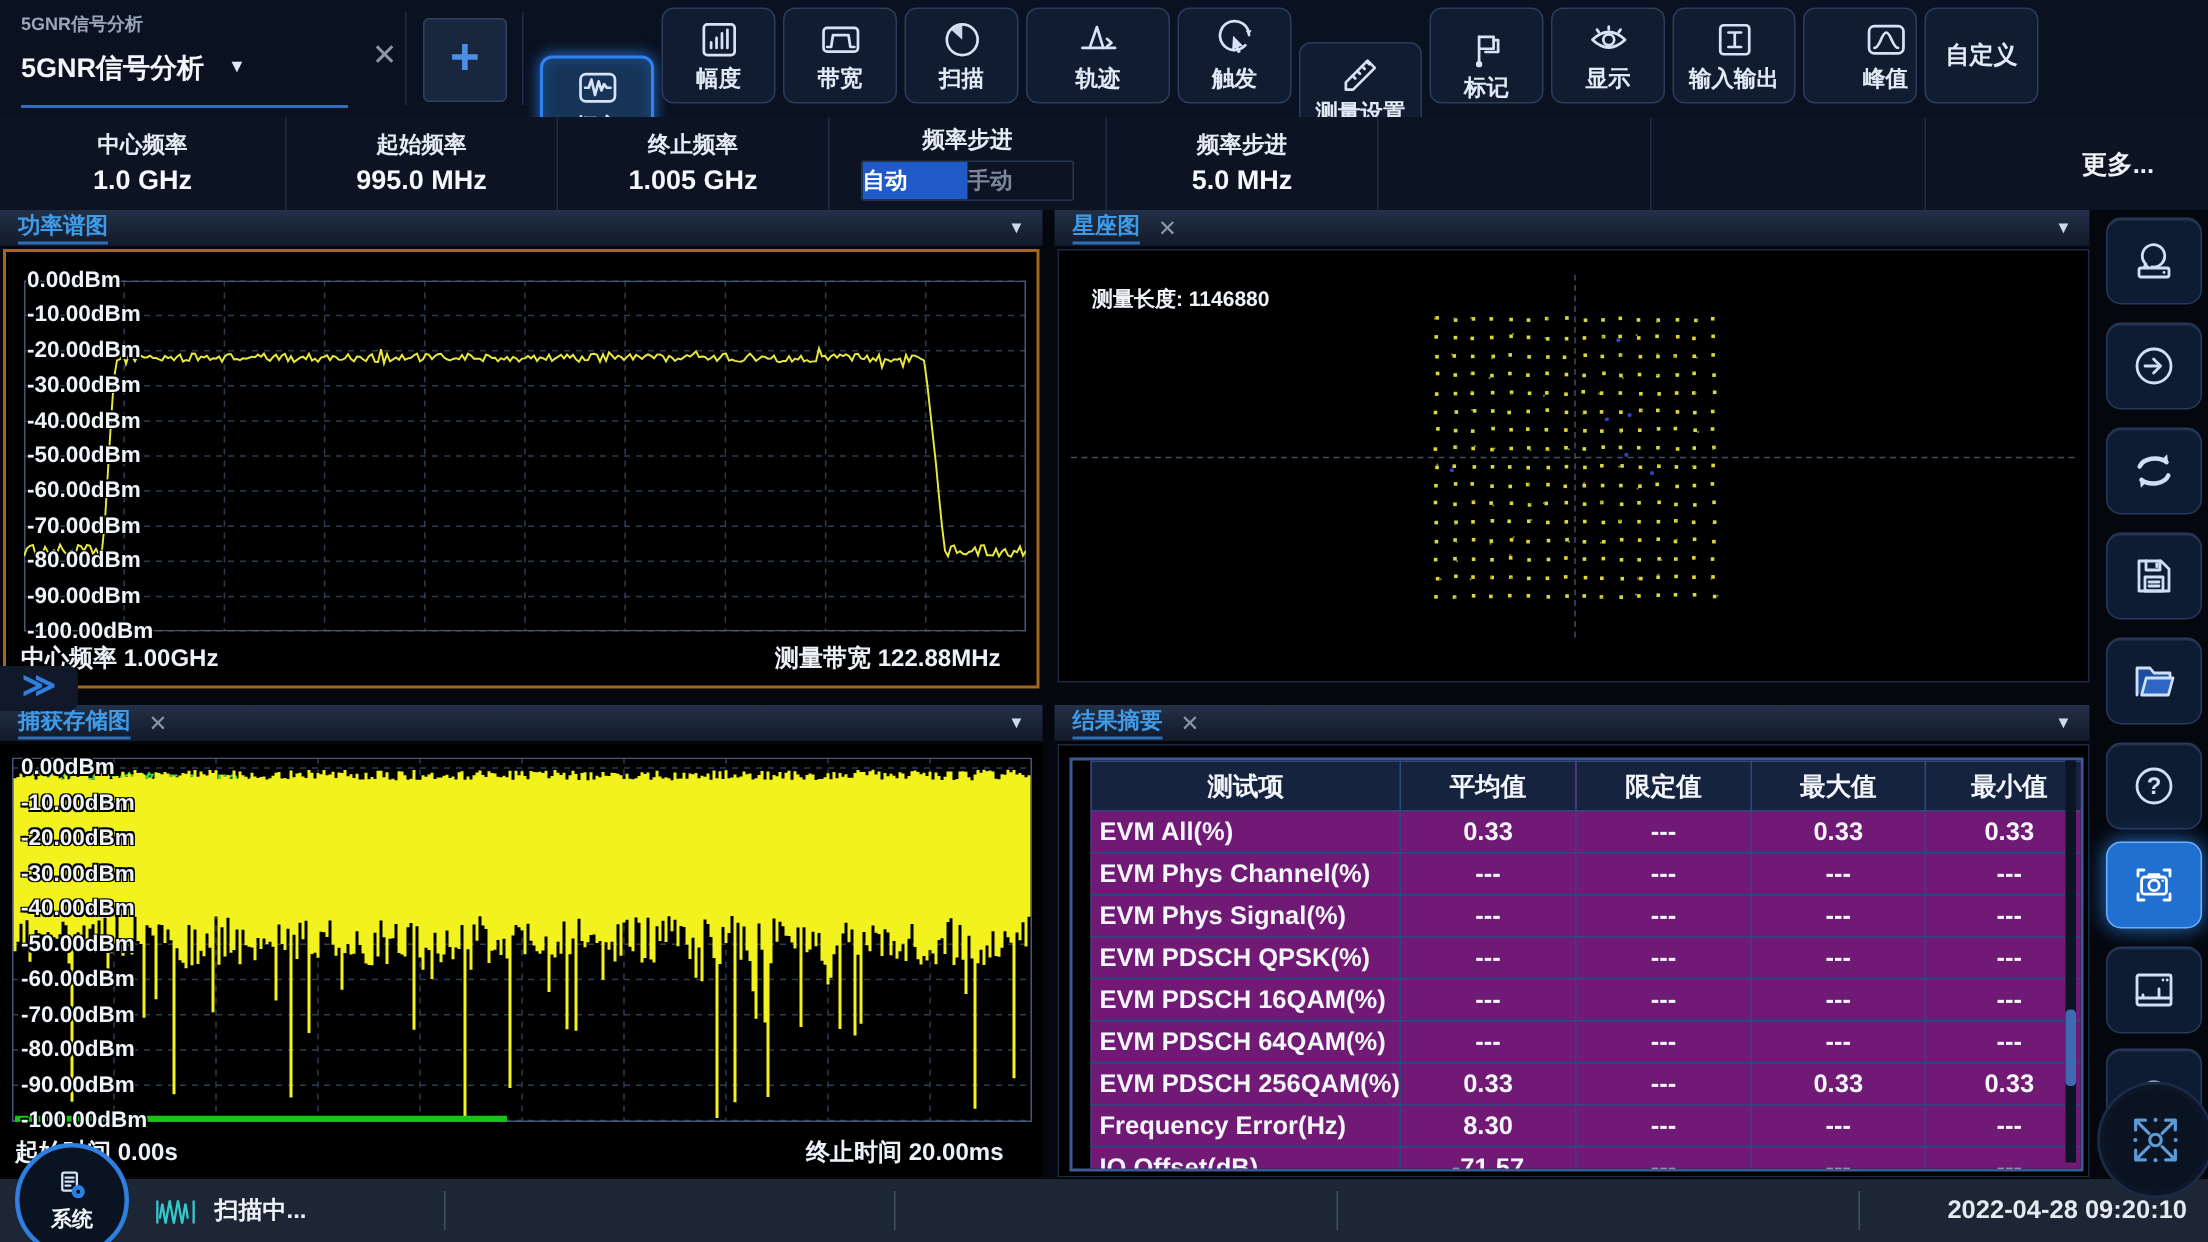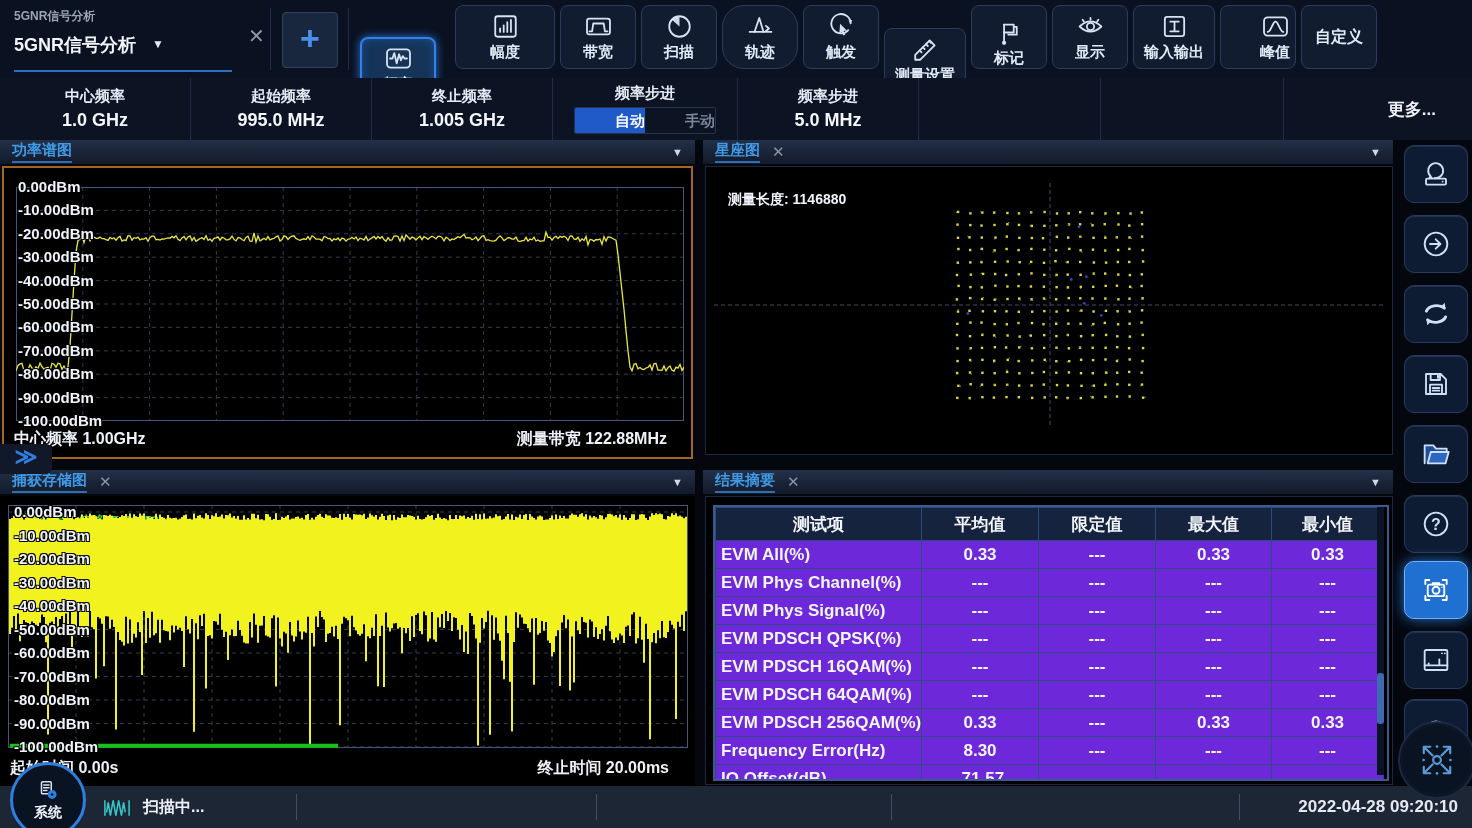--- a/index.html
+++ b/index.html
@@ -26,35 +26,35 @@
   .tb-btn.text-only{font-size:16px;}
   
   #settings{left:0;top:78px;width:1472px;height:62px;background:#0c1424;display:flex;}
   .set-col{height:62px;box-sizing:border-box;border-left:1px solid #1f2d44;display:flex;flex-direction:column;
            align-items:center;justify-content:center;gap:4px;}
   .set-col:first-child{border-left:none;}
   .set-label{font-size:15px;color:#e6ecf5;font-weight:600;}
   .set-value{font-size:18px;color:#f4f7fb;font-weight:700;}
   .set-more{font-size:17px;color:#eef2f8;font-weight:700;align-self:flex-end;margin:0 36px 0 auto;}
   .toggle{display:flex;width:140px;height:25px;border:1px solid #24344f;border-radius:2px;overflow:hidden;}
-  .toggle span{flex:1;text-align:right;line-height:25px;font-size:15px;font-weight:700;color:#7b8698;}
+  .toggle span{flex:1;text-align:left;line-height:25px;font-size:15px;font-weight:700;color:#7b8698;}
   .toggle span.sel{background:#2059c8;color:#fff;}
   
   .ptitle{height:24px;background:linear-gradient(180deg,#223048 0%,#121a29 100%);display:flex;align-items:center;
           border-bottom:1px solid #05080f;}
   .ptext{font-size:15px;font-weight:700;color:#3f9ae8;margin-left:12px;border-bottom:2px solid #2f6fb8;padding-bottom:1px;}
   .pclose{color:#8b96a8;font-size:15px;margin-left:12px;cursor:default;}
   .pcaret{margin-left:auto;margin-right:12px;color:#cfd8e6;font-size:11px;}
   .pbody{position:absolute;background:#000;}
   .ticklab{position:absolute;font-size:15px;font-weight:700;color:#f0f4fa;
            text-shadow:1px 1px 0 #000,-1px -1px 0 #000,1px -1px 0 #000,-1px 1px 0 #000;white-space:nowrap;}
   .pfoot{position:absolute;font-size:16px;font-weight:700;color:#eef2f8;white-space:nowrap;}
   .anno{position:absolute;font-size:13px;font-weight:700;white-space:nowrap;}
   
-  table.sum{border-collapse:collapse;table-layout:fixed;width:668px;background:#6d28d9;}
+  table.sum{border-collapse:collapse;table-layout:fixed;width:668px;background:#701a75;margin-left:12px;}
   table.sum th,table.sum td{border:1px solid #2a4a80;font-size:17px;color:#f2f5fa;overflow:hidden;white-space:nowrap;}
   table.sum th{height:30px;background:#15233f;font-weight:700;}
   table.sum td{height:25px;text-align:center;font-weight:700;}
   table.sum td:first-child{text-align:left;padding-left:5px;}
   
   .sb-btn{left:1404px;width:62px;height:56px;border-radius:10px;background:#0e1c33;border:1px solid #27395c;
           display:flex;align-items:center;justify-content:center;box-shadow:inset 0 1px 0 rgba(160,190,230,.15);}
   .sb-btn svg{width:32px;height:32px;stroke:#cfe0f4;fill:none;stroke-width:1.4;stroke-linecap:round;stroke-linejoin:round;color:#cfe0f4;}
   .sb-btn.active{background:#2070d2;border:1px solid #6cb0ff;box-shadow:0 0 14px rgba(46,127,224,.9);}
   .sb-btn.active svg{stroke:#fff;color:#fff;}
@@ -80,42 +80,42 @@
   <div class="abs plus-btn">+</div>
   <div class="abs vdiv" style="left:348px"></div>
   <div class="abs" id="toolbar">
       <div class="tb-btn active" style="width: 76px; margin-top: 32px;">
         <svg viewBox="0 0 24 24">
           <rect x="2.5" y="4.5" width="19" height="15" rx="3"></rect>
           <path d="M5 12h2l1.5-4.5 2 8.5 2-7.5 1.5 5 1.5-3.5 1.5 2H19"></path>
         </svg>
         <span>频率</span>
       </div>
-      <div class="tb-btn" style="width: 100px; margin-left: 14px;">
+      <div class="tb-btn" style="width: 76px;">
         <svg viewBox="0 0 24 24">
           <rect x="3.5" y="3.5" width="17" height="17" rx="2"></rect>
           <path d="M7.5 16.5v-3M10.5 16.5v-5.5M13.5 16.5v-8M16.5 16.5v-10"></path>
         </svg>
         <span>幅度</span>
       </div>
       <div class="tb-btn" style="width: 76px;">
         <svg viewBox="0 0 24 24">
           <rect x="2.5" y="5.5" width="19" height="13" rx="2"></rect>
           <path d="M4.5 16h2.2l1-6.5h8.6l1 6.5h2.2"></path>
         </svg>
         <span>带宽</span>
       </div>
       <div class="tb-btn" style="width: 76px;">
         <svg viewBox="0 0 24 24">
           <circle cx="12" cy="12" r="8.5"></circle>
           <path d="M12 12 12 3.5A8.5 8.5 0 0 0 5.7 6.4Z" fill="currentColor" stroke="none" opacity=".95"></path>
         </svg>
         <span>扫描</span>
       </div>
-      <div class="tb-btn" style="width: 76px; border-radius: 22px;">
+      <div class="tb-btn" style="width: 96px;">
         <svg viewBox="0 0 24 24">
           <path d="M3 16.5h18"></path>
           <path d="M7 16.5 11 5l3.5 11.5"></path>
           <path d="M16.5 11.5 19 13.7l-2.5 2"></path>
         </svg>
         <span>轨迹</span>
       </div>
       <div class="tb-btn" style="width: 76px;">
         <svg viewBox="0 0 24 24">
           <path d="M19.6 9.4A8 8 0 1 0 17.6 15"></path>

